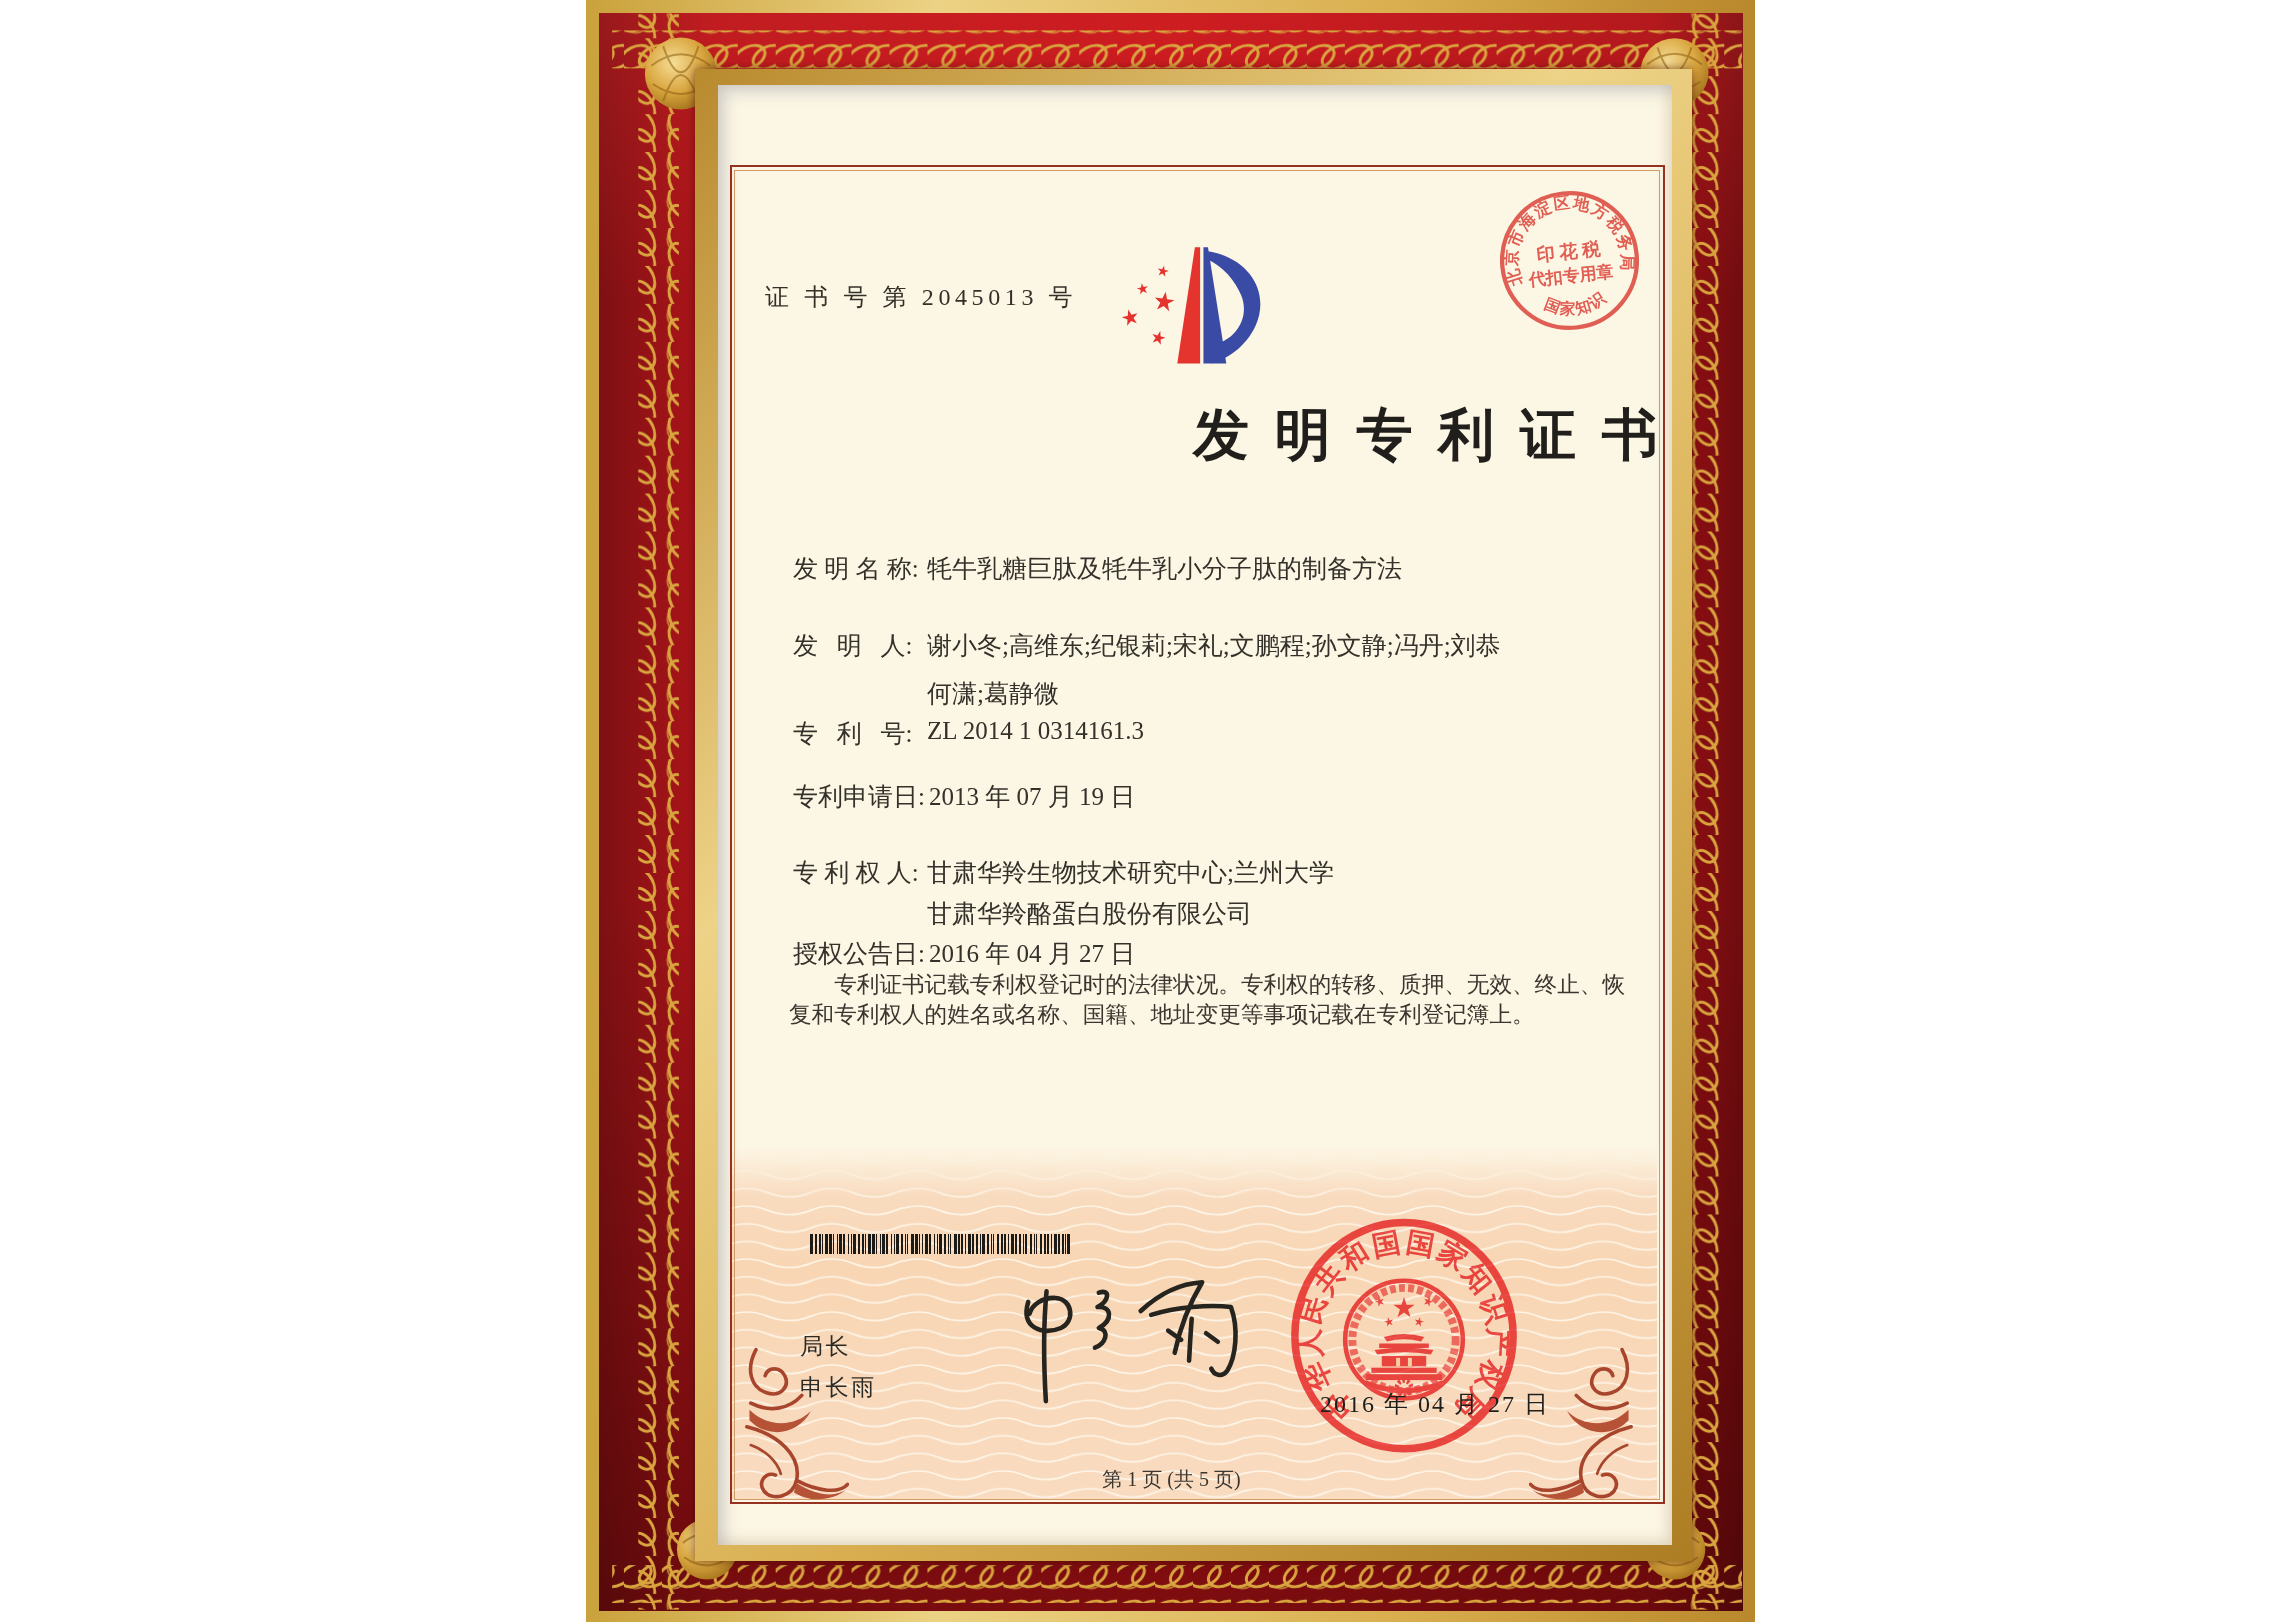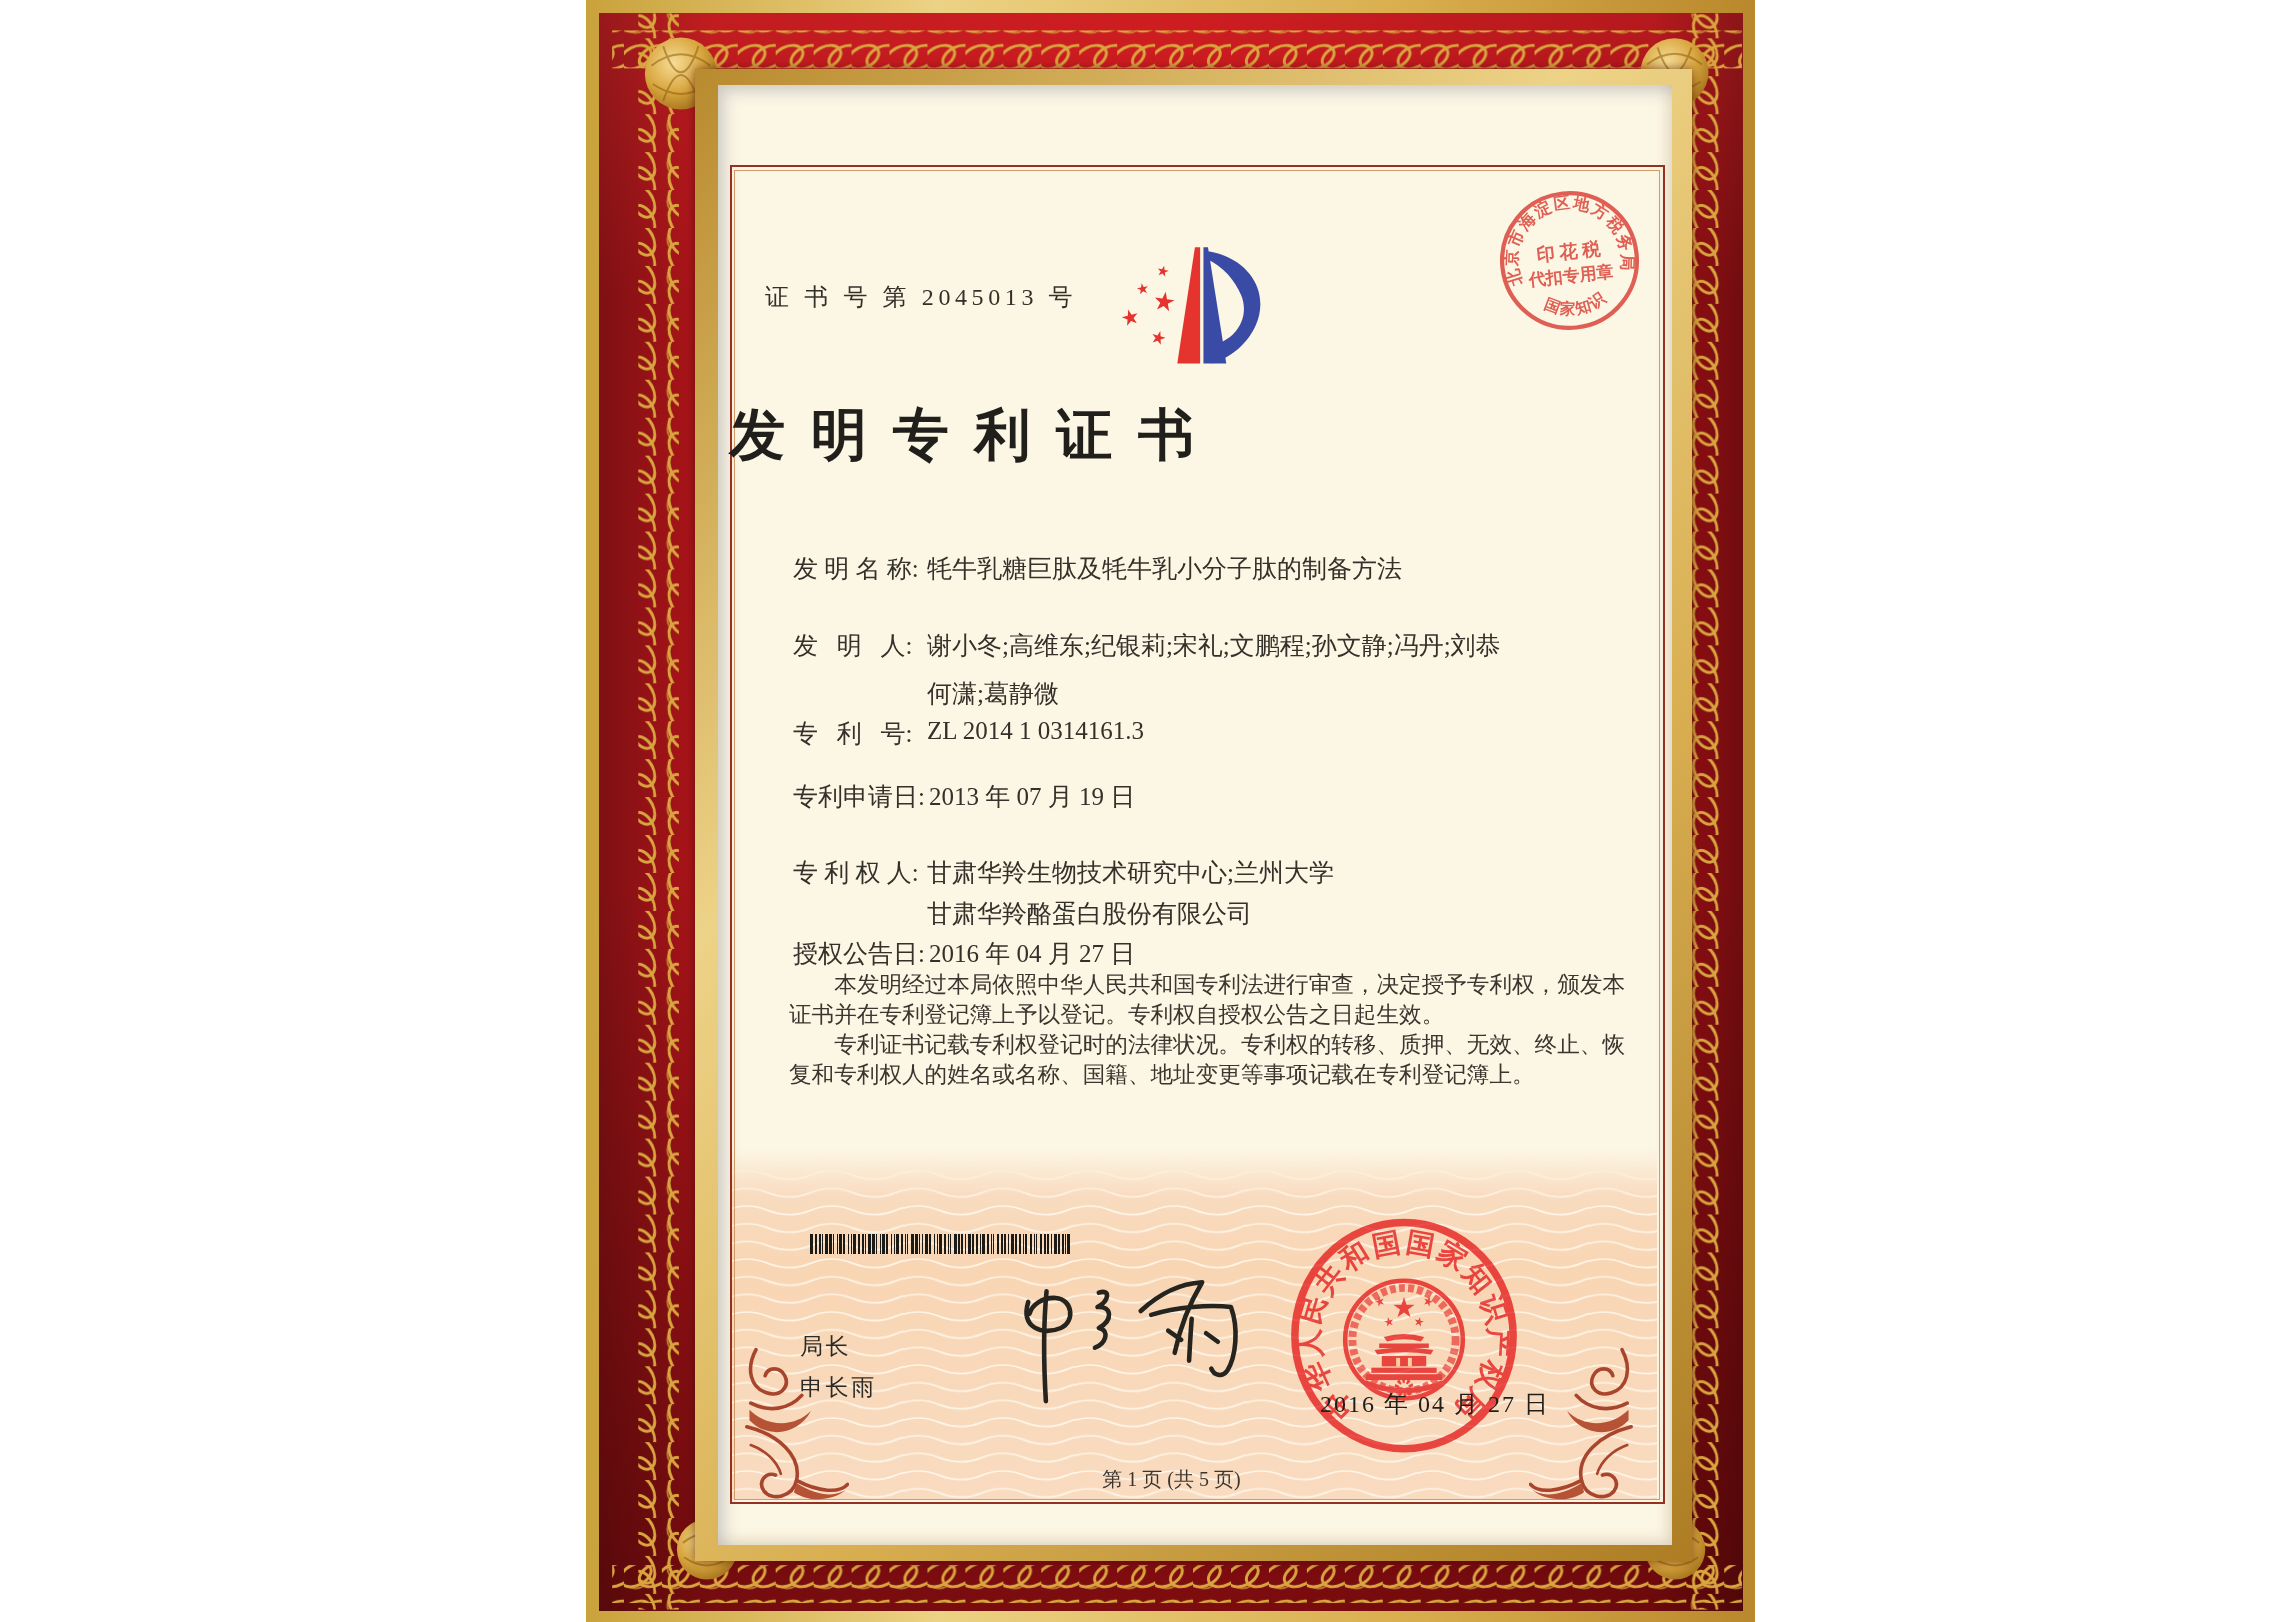--- a/index.html
+++ b/index.html
@@ -24,21 +24,21 @@
            border:2.6px solid #963122;}
   .redline:after{content:"";position:absolute;inset:2.6px;border:1.3px solid #d29a66;}
   
   .wavezone{position:absolute;left:14.4px;top:1063px;width:925px;height:351px;
             background:linear-gradient(180deg,rgba(248,216,188,0) 0%,rgba(248,214,184,.85) 14%,#f8d6b4 34%,#f9dbc0 100%);}
   .wavezone svg{position:absolute;inset:0;
             -webkit-mask-image:linear-gradient(180deg,transparent 0,#000 16%,#000 100%);
             mask-image:linear-gradient(180deg,transparent 0,#000 16%,#000 100%);}
   
   .certno{position:absolute;left:47px;top:196px;font-size:24px;letter-spacing:4.6px;color:#33302a;}
-  .title{position:absolute;left:0;width:100%;top:313px;text-align:left;font-size:56px;font-weight:700;
+  .title{position:absolute;left:0;width:100%;top:313px;text-align:right;font-size:56px;font-weight:700;
          letter-spacing:.46em;padding-left:.2em;color:#211f1c;}
   .row{position:absolute;left:0;width:100%;font-size:25px;color:#34302a;}
   .row .lbl{position:absolute;left:75px;white-space:pre;}
   .row .val{position:absolute;left:209px;white-space:pre;}
   .row.wide .val{left:211px;}
   .cont{position:absolute;left:209px;font-size:25px;white-space:pre;color:#34302a;}
   .paras{position:absolute;left:71px;top:885px;width:836px;font-size:22.6px;line-height:30px;
          text-align:justify;color:#3a362f;}
   .paras p{margin:0;text-indent:2em;}
   .director{position:absolute;left:82px;font-size:23px;letter-spacing:2.6px;color:#2c2a25;margin-top:14px;}
@@ -207,21 +207,20 @@
           <span class="lbl">专 利 权 人:</span>
           <span class="val">甘肃华羚生物技术研究中心;兰州大学</span>
         </div>
         <div class="cont" style="top:812px">甘肃华羚酪蛋白股份有限公司</div>
         <div class="row wide" style="top:852px">
           <span class="lbl">授权公告日:</span>
           <span class="val">2016 年 04 月 27 日</span>
         </div>
 
         <div class="paras">
-          <p>本发明经过本局依照中华人民共和国专利法进行审查，决定授予专利权，颁发本证书并在专利登记簿上予以登记。专利权自授权公告之日起生效。</p>
           <p>专利证书记载专利权登记时的法律状况。专利权的转移、质押、无效、终止、恢复和专利权人的姓名或名称、国籍、地址变更等事项记载在专利登记簿上。</p>
         </div>
 
         <div class="barcode" id="barcode"><i style="width:2.9px"></i><b style="width:2.3px"></b><i style="width:2.3px"></i><b style="width:1.6px"></b><i style="width:1.6px"></i><b style="width:1px"></b><i style="width:1px"></i><b style="width:2.3px"></b><i style="width:2.9px"></i><b style="width:1.6px"></b><i style="width:2.3px"></i><b style="width:1px"></b><i style="width:1.6px"></i><b style="width:2.3px"></b><i style="width:1px"></i><b style="width:1.6px"></b><i style="width:2.9px"></i><b style="width:1px"></b><i style="width:2.3px"></i><b style="width:2.3px"></b><i style="width:1.6px"></i><b style="width:1.6px"></b><i style="width:1px"></i><b style="width:1px"></b><i style="width:2.9px"></i><b style="width:2.3px"></b><i style="width:2.3px"></i><b style="width:1.6px"></b><i style="width:1.6px"></i><b style="width:1px"></b><i style="width:1px"></i><b style="width:2.3px"></b><i style="width:2.9px"></i><b style="width:1.6px"></b><i style="width:2.3px"></i><b style="width:1px"></b><i style="width:1.6px"></i><b style="width:2.3px"></b><i style="width:1px"></i><b style="width:1.6px"></b><i style="width:2.9px"></i><b style="width:1px"></b><i style="width:2.3px"></i><b style="width:2.3px"></b><i style="width:1.6px"></i><b style="width:1.6px"></b><i style="width:1px"></i><b style="width:1px"></b><i style="width:2.9px"></i><b style="width:2.3px"></b><i style="width:2.3px"></i><b style="width:1.6px"></b><i style="width:1.6px"></i><b style="width:1px"></b><i style="width:1px"></i><b style="width:2.3px"></b><i style="width:2.9px"></i><b style="width:1.6px"></b><i style="width:2.3px"></i><b style="width:1px"></b><i style="width:1.6px"></i><b style="width:2.3px"></b><i style="width:1px"></i><b style="width:1.6px"></b><i style="width:2.9px"></i><b style="width:1px"></b><i style="width:2.3px"></i><b style="width:2.3px"></b><i style="width:1.6px"></i><b style="width:1.6px"></b><i style="width:1px"></i><b style="width:1px"></b><i style="width:2.9px"></i><b style="width:2.3px"></b><i style="width:2.3px"></i><b style="width:1.6px"></b><i style="width:1.6px"></i><b style="width:1px"></b><i style="width:1px"></i><b style="width:2.3px"></b><i style="width:2.9px"></i><b style="width:1.6px"></b><i style="width:2.3px"></i><b style="width:1px"></b><i style="width:1.6px"></i><b style="width:2.3px"></b><i style="width:1px"></i><b style="width:1.6px"></b><i style="width:2.9px"></i><b style="width:1px"></b><i style="width:2.3px"></i><b style="width:2.3px"></b><i style="width:1.6px"></i><b style="width:1.6px"></b><i style="width:1px"></i><b style="width:1px"></b><i style="width:2.9px"></i><b style="width:2.3px"></b><i style="width:2.3px"></i><b style="width:1.6px"></b><i style="width:1.6px"></i><b style="width:1px"></b><i style="width:1px"></i><b style="width:2.3px"></b><i style="width:2.9px"></i><b style="width:1.6px"></b><i style="width:2.3px"></i><b style="width:1px"></b><i style="width:1.6px"></i><b style="width:2.3px"></b><i style="width:1px"></i><b style="width:1.6px"></b><i style="width:2.9px"></i><b style="width:1px"></b><i style="width:2.3px"></i><b style="width:2.3px"></b><i style="width:1.6px"></i><b style="width:1.6px"></b><i style="width:1px"></i><b style="width:1px"></b><i style="width:2.9px"></i><b style="width:2.3px"></b><i style="width:2.3px"></i><b style="width:1.6px"></b><i style="width:1.6px"></i><b style="width:1px"></b><i style="width:1px"></i><b style="width:2.3px"></b><i style="width:2.9px"></i><b style="width:1.6px"></b><i style="width:2.3px"></i><b style="width:1px"></b><i style="width:1.6px"></i><b style="width:2.3px"></b><i style="width:1px"></i><b style="width:1.6px"></b><i style="width:2.9px"></i><b style="width:1px"></b><i style="width:2.3px"></i><b style="width:2.3px"></b><i style="width:1.6px"></i><b style="width:1.6px"></b><i style="width:1px"></i><b style="width:1px"></b><i style="width:2.9px"></i><b style="width:2.3px"></b></div>
 
         <div class="director" style="top:1232px">局长</div>
         <div class="director" style="top:1273px">申长雨</div>
 
         <svg class="signature" width="255" height="144" viewBox="0 0 390 220">
           <g stroke="#26241e" stroke-width="7" fill="none" stroke-linecap="round" stroke-linejoin="round">

